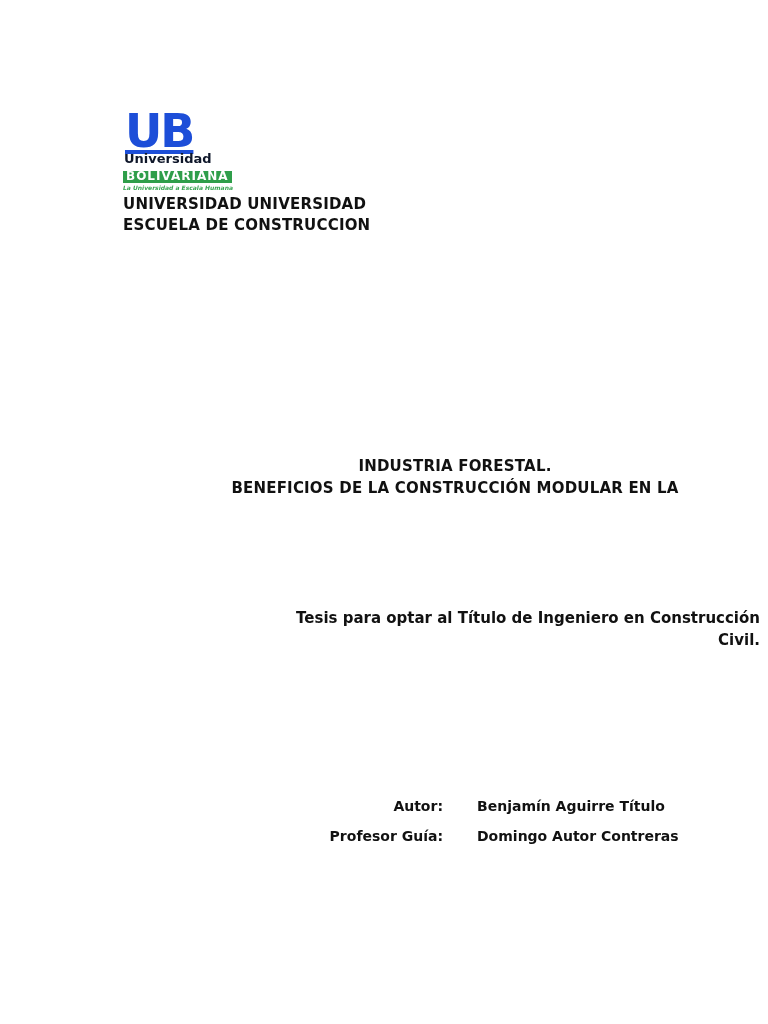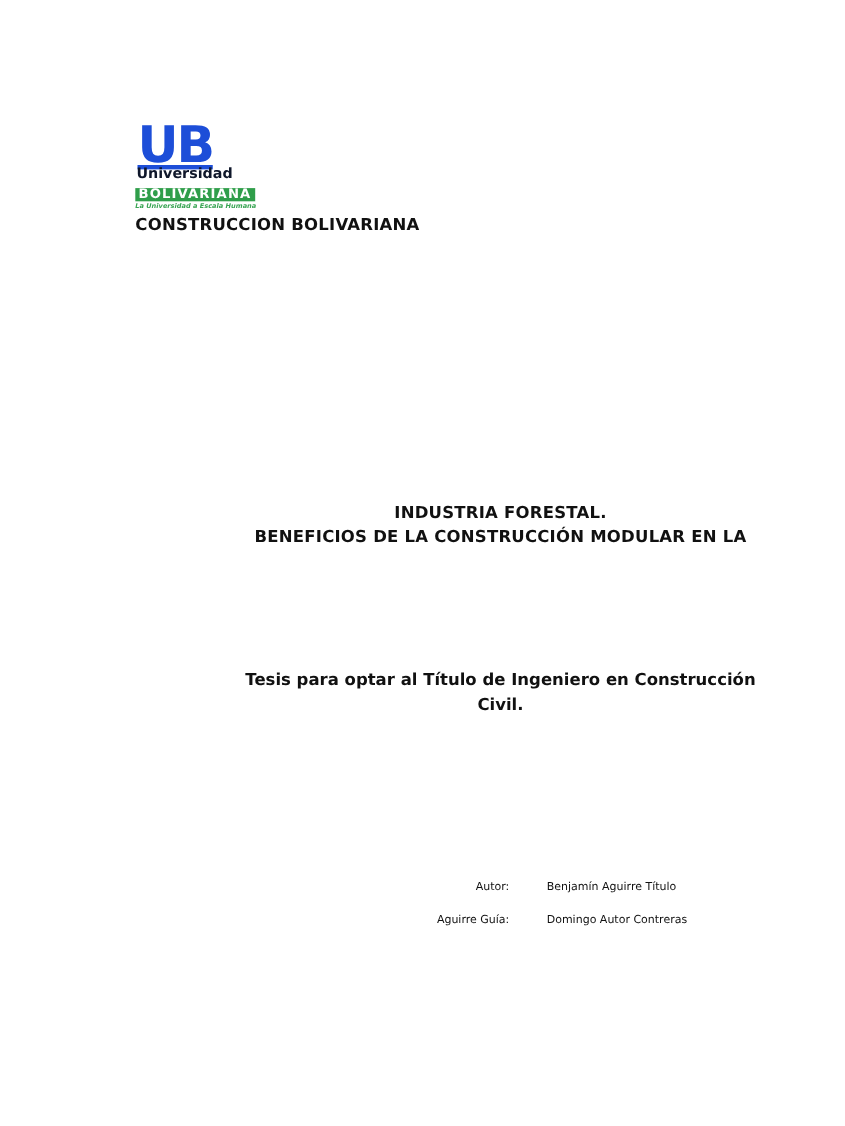--- a/index.html
+++ b/index.html
@@ -82,39 +82,38 @@
     line-height: 22px;
     letter-spacing: 0.2px;
   }
 
   
   .subtitle {
     position: absolute;
     left: 150px;
     right: 8px;
     top: 607px;
-    text-align: center;
+    text-align: right;
     font-size: 15px;
     font-weight: bold;
     line-height: 22px;
   }
 
   
   .credits {
     position: absolute;
     left: 0;
     top: 798px;
     display: grid;
     grid-template-columns: 443px auto;
     column-gap: 34px;
     row-gap: 13px;
-    font-size: 10px;
-    font-weight: normal;
+    font-size: 14px;
+    font-weight: bold;
     line-height: 17px;
-    padding-left: 20px;
   }
   .credit-label {
     text-align: right;
     white-space: nowrap;
   }
   .credit-value {
     text-align: left;
     white-space: nowrap;
   }
 </style>
@@ -124,33 +123,34 @@
 <div class="page">
 
   <div class="logo">
     <div class="logo-monogram" style="color: #1d4ed8; text-decoration: underline;">UB</div>
     <div class="logo-name" style="color: #0f172a;">Universidad</div>
     <div class="logo-bar" style="background: rgb(47, 158, 74); color: rgb(255, 255, 255);">BOLIVARIANA</div>
     <div class="logo-tagline" style="color: rgb(58, 165, 84);">La Universidad a Escala Humana</div>
   </div>
 
   <div class="header">
-    <div>CONSTRUCCION BOLIVARIANA</div>
+    <div>UNIVERSIDAD UNIVERSIDAD</div>
+    <div>ESCUELA DE CONSTRUCCION</div>
   </div>
 
   <div class="main-title">
     <div>INDUSTRIA FORESTAL.</div>
     <div>BENEFICIOS DE LA CONSTRUCCIÓN MODULAR EN LA</div>
   </div>
 
   <div class="subtitle">
     <div>Tesis para optar al Título de Ingeniero en Construcción</div>
     <div>Civil.</div>
   </div>
 
   <div class="credits">
     <div class="credit-label">Autor:</div>
     <div class="credit-value">Benjamín Aguirre Título</div>
-    <div class="credit-label">Aguirre Guía:</div>
+    <div class="credit-label">Profesor Guía:</div>
     <div class="credit-value">Domingo Autor Contreras</div>
   </div>
 
 </div>
 
 </body></html>

